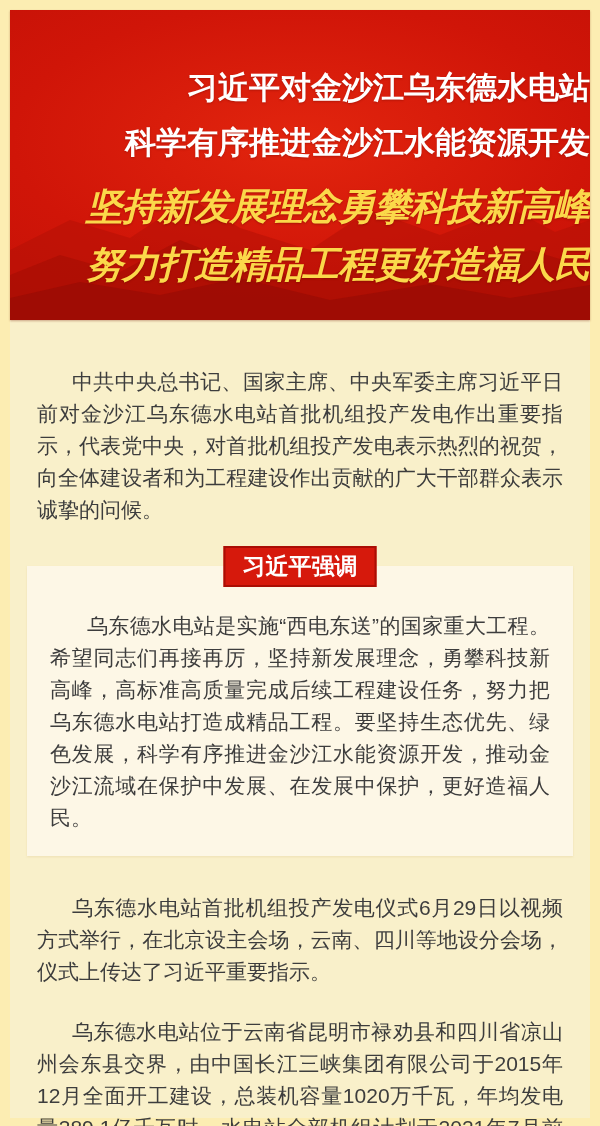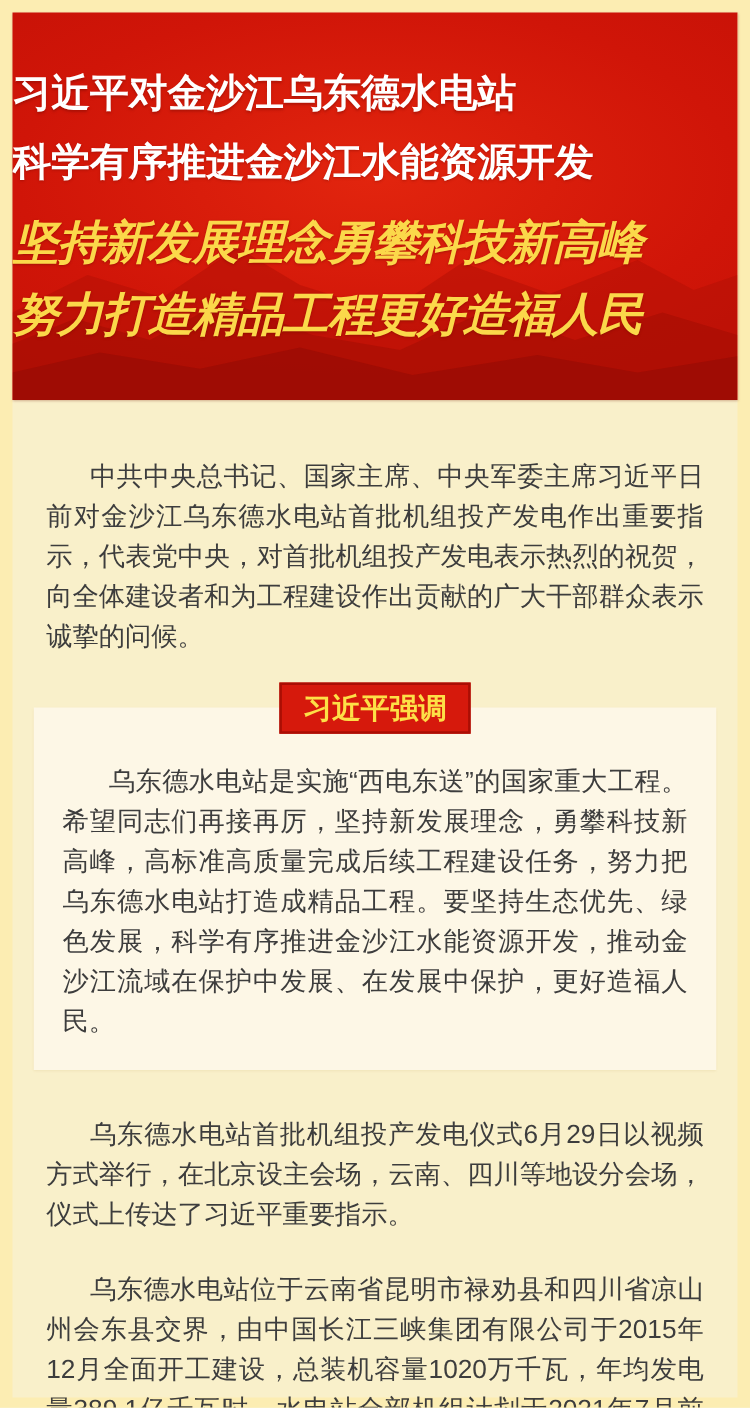--- a/index.html
+++ b/index.html
@@ -13,21 +13,21 @@
     position:absolute;left:10px;right:10px;top:10px;bottom:8px;
     background:#f9f0ca;
   }
   
   .banner{
     position:relative;height:310px;overflow:hidden;
     background:radial-gradient(ellipse 90% 80% at 50% 42%, #e2250e 0%, #d01508 55%, #c21006 100%);
     box-shadow:0 1px 2px rgba(120,30,10,.35);
   }
   .banner-mountains{position:absolute;left:0;bottom:0;width:100%;height:140px;}
-  .banner-text{position:relative;text-align:left;padding-top:37px;}
+  .banner-text{position:relative;text-align:right;padding-top:50px;}
   .title-white{
     color:#ffffff;font-size:31px;font-weight:bold;line-height:55px;
     letter-spacing:0px;text-shadow:0 1px 2px rgba(100,10,0,.35);
     white-space:nowrap;
   }
   .title-gap{height:8px;}
   .title-yellow{
     color:#fbd84a;font-size:37px;font-weight:bold;line-height:58px;
     letter-spacing:-1px;text-shadow:0 1px 2px rgba(100,10,0,.4);
     white-space:nowrap;
@@ -39,21 +39,21 @@
     text-indent:35px;text-align:justify;
   }
   .para-intro{margin-top:46px;}
   .para-1{margin-top:36px;}
   .para-2{margin-top:28px;}
   
   .quote-wrap{position:relative;margin-top:40px;}
   .badge{
     position:absolute;top:-20px;left:50%;transform:translateX(-50%);
     background:#d6190c;border:2px solid #aa0e04;
-    color:#fde047;font-size:23px;font-weight:bold;line-height:23px;
+    color:#ffffff;font-size:23px;font-weight:bold;line-height:23px;
     padding:7px 17px;white-space:nowrap;z-index:2;
   }
   .card{
     margin:0 17px;background:#fdf7e6;
     padding:44px 23px 22px 23px;
     box-shadow:0 1px 2px rgba(180,140,60,.15);
   }
   .card .para{margin:0;text-indent:37px;}
 </style>
 </head>

